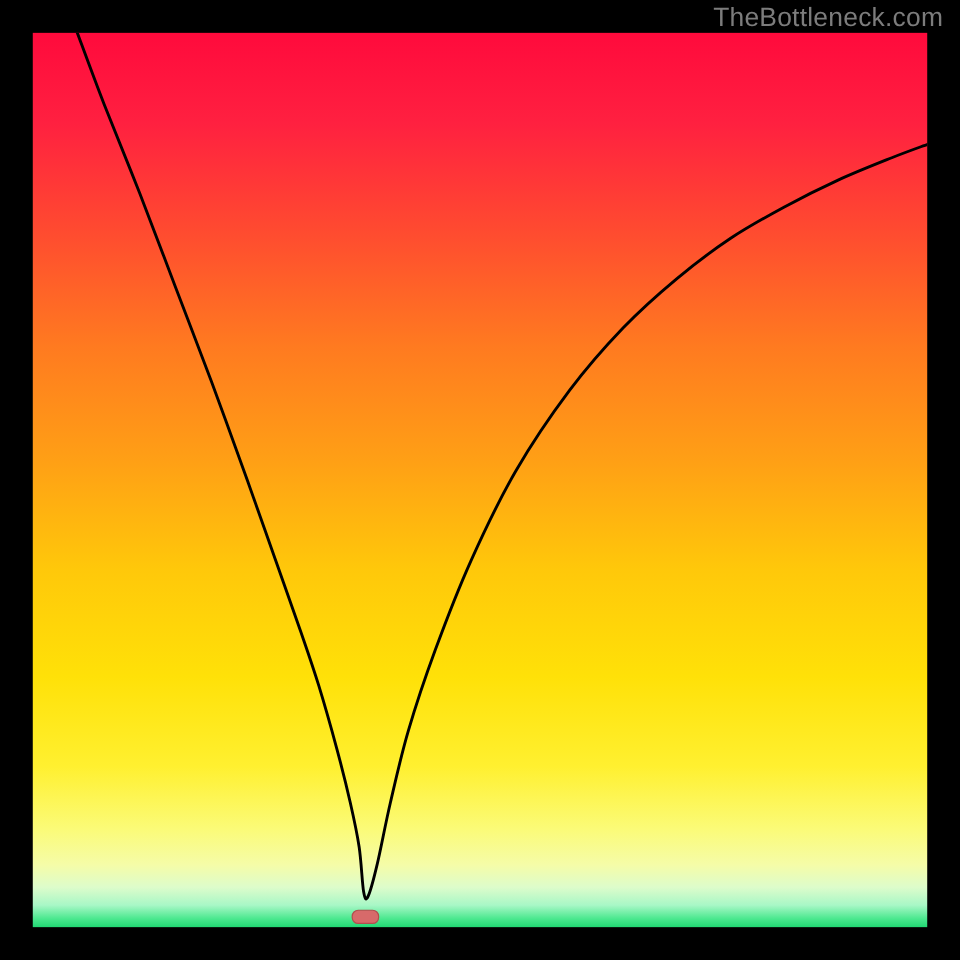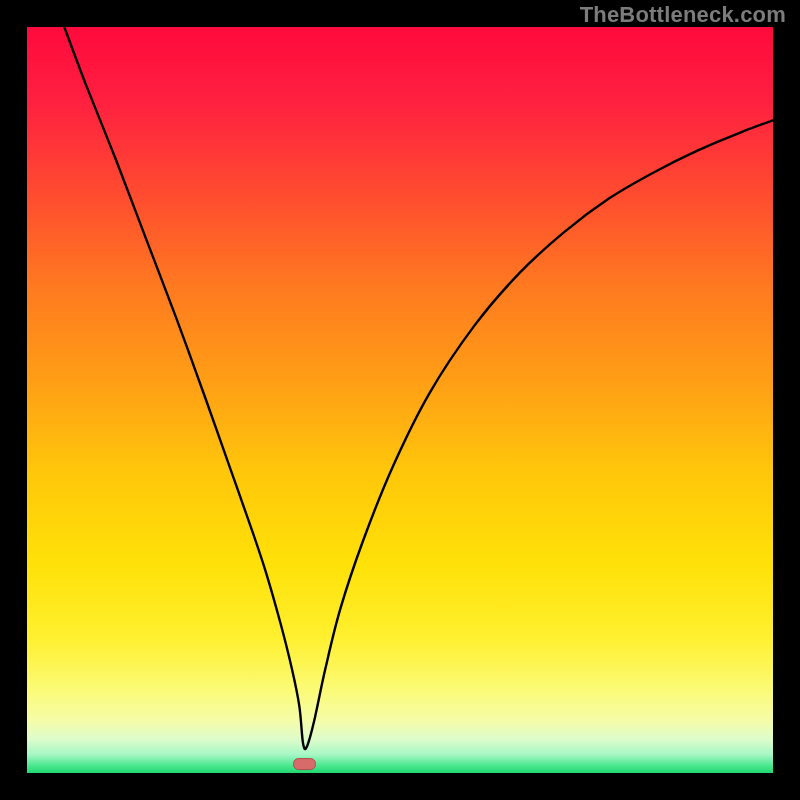--- a/index.html
+++ b/index.html
@@ -30,21 +30,21 @@
   .gradient {
     position: absolute;
     inset: 0;
   }
   .watermark {
     position: absolute;
     top: 2px;
     right: 14px;
     color: #7c7c7c;
     font-size: 22px;
-    font-weight: 700;
+    font-weight: 400;
     letter-spacing: 0.2px;
     user-select: none;
   }
   svg {
     position: absolute;
     inset: 0;
   }
 </style>
 </head>
 <body>

